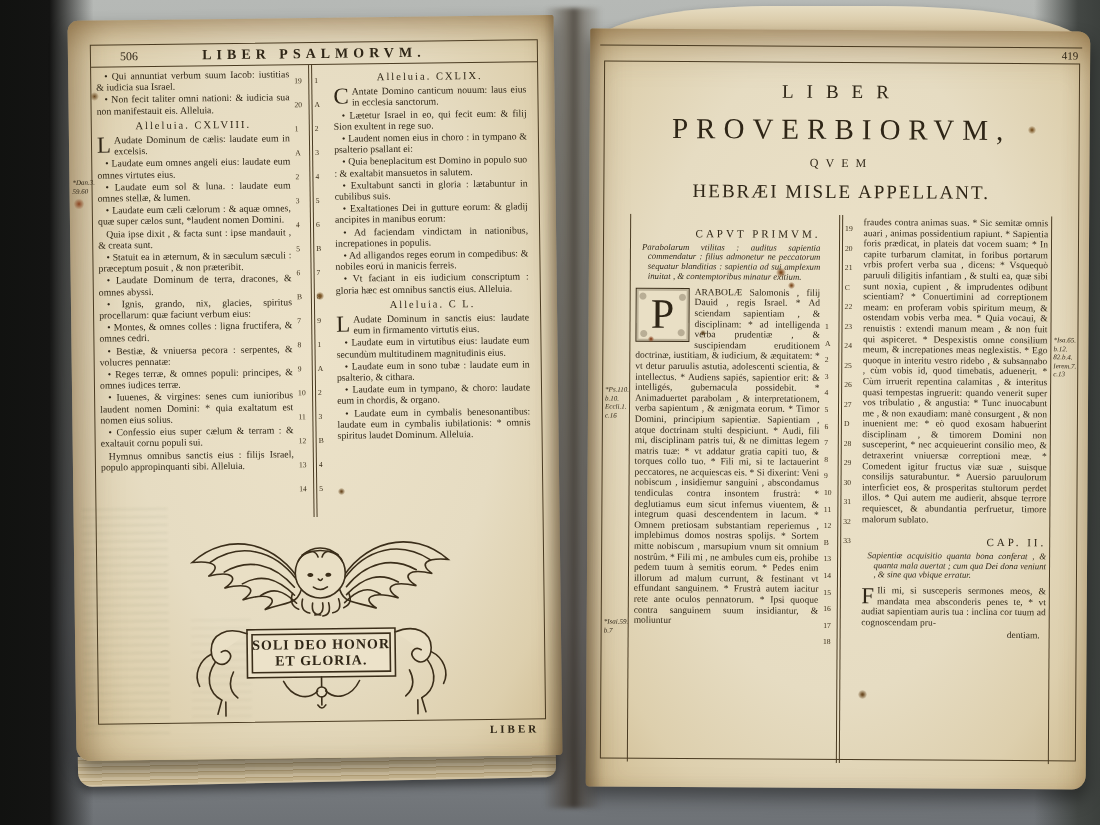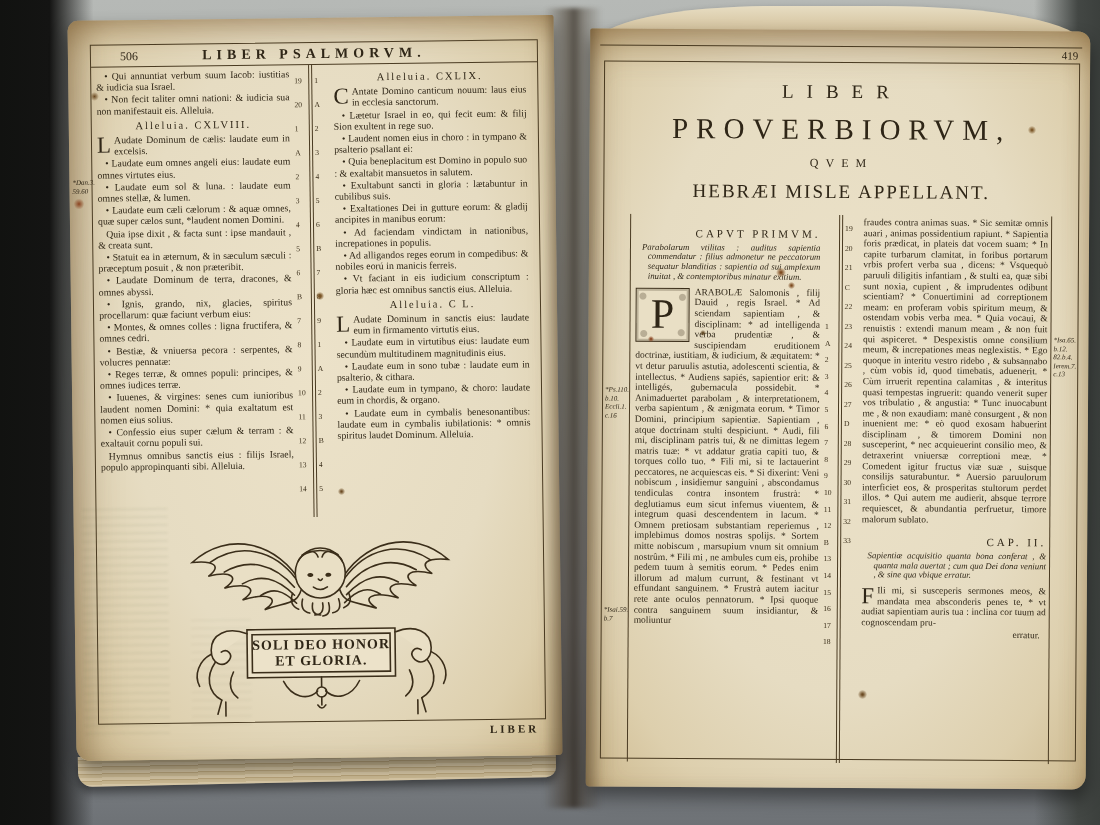--- a/index.html
+++ b/index.html
@@ -76,21 +76,21 @@
   .t1{font-size:19px; letter-spacing:13px; margin:2px 0 10px;}
   .t2{font-size:29px; letter-spacing:8px; margin:0 0 10px;}
   .t3{font-size:12px; letter-spacing:7px; margin:0 0 10px;}
   .t4{font-size:19px; letter-spacing:2px; margin:0 0 4px;}
   .cols-r{display:flex; height:548px; overflow:hidden;}
   .mgut{width:27px; position:relative; font-size:7px; line-height:8.5px; font-style:italic;
     white-space:pre-line; overflow:hidden;}
   .mgut-l{border-right:1px solid #4a3b22;}
   .mgut-r{border-left:1px solid #4a3b22;}
   .note{position:absolute; left:2px; width:24px;}
-  .n1{top:136px;margin-top:36px;} .n2{top:392px;} .n3{top:120px;}
+  .n1{top:136px;margin-top:36px;} .n2{top:404px;} .n3{top:120px;}
   .colr{width:192px; padding:2px 3px 0 5px; font-size:9.5px; line-height:10.6px;
     text-align:justify; overflow:hidden;}
   .gutr{width:13px; font-size:7.6px; white-space:pre-line; text-align:left;
     padding:104px 1px 0 2px; color:#3a2e1a; overflow:hidden;}
   .gutr1{line-height:16.6px; border-right:1px solid #4a3b22;}
   .gutr2{line-height:19.5px; border-left:1px solid #4a3b22; margin-left:2px; padding-top:4px;}
   .colr p{margin:0 0 1px; text-indent:8px;}
   .colr p.heading{text-align:right; text-indent:0; letter-spacing:3px; font-size:11px; margin:12px 0 4px;}
   .colr p.argument{font-style:italic; font-size:8.8px; line-height:9.8px; padding-left:12px;
     text-indent:-6px; margin-bottom:5px;}
@@ -327,21 +327,21 @@
 29
 30
 31
 32
 33</div>
         <div class="colr">
             <p class="cont">fraudes contra animas suas. * Sic semitæ omnis auari , animas possidentium rapiunt. * Sapientia foris prædicat, in plateis dat vocem suam: * In capite turbarum clamitat, in foribus portarum vrbis profert verba sua , dicens: * Vsquequò paruuli diligitis infantiam , &amp; stulti ea, quæ sibi sunt noxia, cupient , &amp; imprudentes odibunt scientiam? * Conuertimini ad correptionem meam: en proferam vobis spiritum meum, &amp; ostendam vobis verba mea. * Quia vocaui, &amp; renuistis : extendi manum meam , &amp; non fuit qui aspiceret. * Despexistis omne consilium meum, &amp; increpationes meas neglexistis. * Ego quoque in interitu vestro ridebo , &amp; subsannabo , cùm vobis id, quod timebatis, aduenerit. * Cùm irruerit repentina calamitas , &amp; interitus quasi tempestas ingruerit: quando venerit super vos tribulatio , &amp; angustia: * Tunc inuocabunt me , &amp; non exaudiam: manè consurgent , &amp; non inuenient me: * eò quod exosam habuerint disciplinam , &amp; timorem Domini non susceperint, * nec acquieuerint consilio meo, &amp; detraxerint vniuersæ correptioni meæ. * Comedent igitur fructus viæ suæ , suisque consilijs saturabuntur. * Auersio paruulorum interficiet eos, &amp; prosperitas stultorum perdet illos. * Qui autem me audierit, absque terrore requiescet, &amp; abundantia perfruetur, timore malorum sublato.</p>
             <p class="heading">CAP. II.</p>
             <p class="argument">Sapientiæ acquisitio quanta bona conferat , &amp; quanta mala auertat ; cum qua Dei dona veniunt , &amp; sine qua vbique erratur.</p>
             <p style="text-indent: 0px;"><span class="dropcap">F</span>Ili mi, si susceperis sermones meos, &amp; mandata mea absconderis penes te, * vt audiat sapientiam auris tua : inclina cor tuum ad cognoscendam pru-</p>
-            <p class="catchline">erratur.</p>
+            <p class="catchline">dentiam.</p>
           </div>
         <div class="mgut mgut-r">
           <div class="note n3">*Isa.65.
 b.12.
 82.b.4.
 Ierem.7.
 c.13</div>
         </div>
       </div>
     </div>

